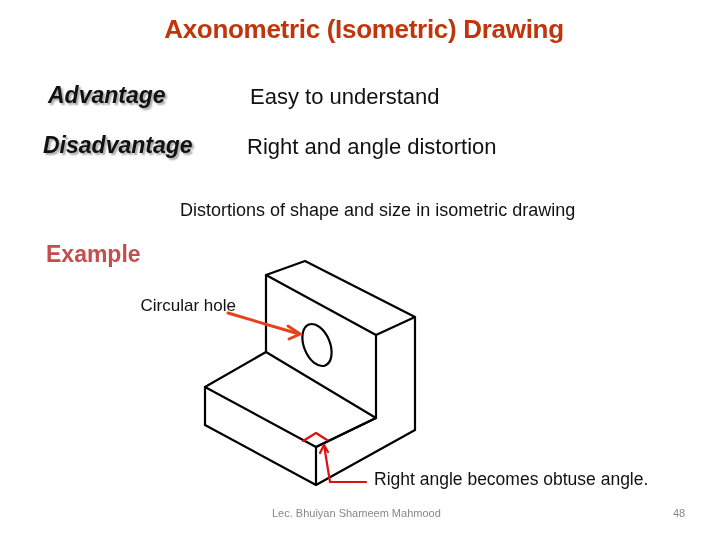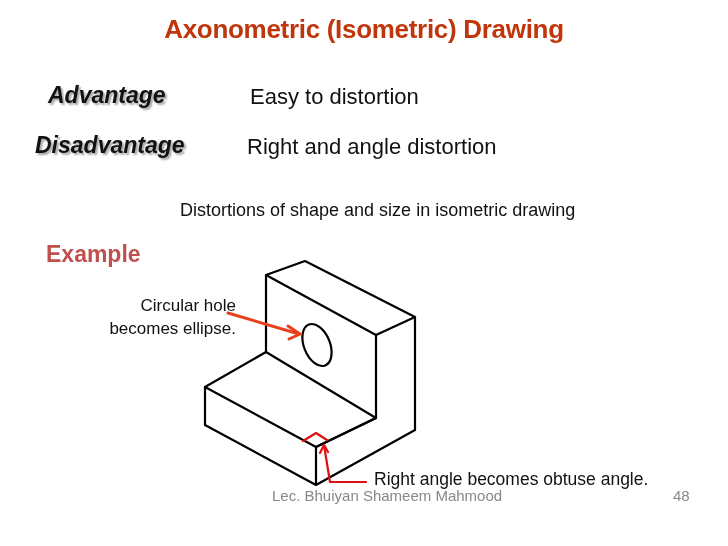--- a/index.html
+++ b/index.html
@@ -9,43 +9,43 @@
     }
     .title {
       position: absolute; left: 0; top: 14px; width: 728px; text-align: center;
       font-size: 26px; font-weight: bold; color: #c0360c; letter-spacing: -0.3px;
     }
     .term {
       position: absolute; font-weight: bold; font-style: italic; color: #111;
       text-shadow: 2px 2px 2px rgba(0,0,0,0.35);
     }
     .term-adv { left: 48px; top: 82px; font-size: 23px; }
-    .term-dis { left: 35px; top: 132px; font-size: 23px; }
+    .term-dis { left: 43px; top: 132px; font-size: 23px; }
     .def { position: absolute; color: #111; font-size: 22px; }
     .def-adv { left: 250px; top: 84px; }
     .def-dis { left: 247px; top: 134px; }
     .example-label {
       position: absolute; left: 46px; top: 196px; font-size: 23px; font-weight: bold; color: #c0504d; margin-top: 45px;
     }
     .example-text { position: absolute; left: 180px; top: 200px; font-size: 18px; color: #111; }
     .callout { position: absolute; font-size: 17px; color: #111; }
     .callout-hole { left: 66px; top: 294px; width: 170px; text-align: right; line-height: 23px; }
     .callout-angle { left: 374px; top: 469px; font-size: 17.5px; }
-    .footer { position: absolute; top: 487px; font-size: 15px; color: #888; }
+    .footer { position: absolute; top: 507px; font-size: 11px; color: #888; }
     .footer-author { left: 272px; }
     .footer-page { left: 673px; }
     svg.drawing { position: absolute; left: 0; top: 0; }
   </style>
 </head>
 <body>
 
 <div class="title">Axonometric (Isometric) Drawing</div>
 
 <div class="term term-adv">Advantage</div>
-<div class="def def-adv">Easy to distortion</div>
+<div class="def def-adv">Easy to understand</div>
 
 <div class="term term-dis">Disadvantage</div>
 <div class="def def-dis">Right and angle distortion</div>
 
 <div class="example-label">Example</div>
 <div class="example-text">Distortions of shape and size in isometric drawing</div>
 
 <svg class="drawing" width="728" height="546">
   <g fill="none" stroke="#000" stroke-width="2.2" stroke-linejoin="round" stroke-linecap="round">
 
@@ -74,19 +74,18 @@
 
   <g stroke="#e01010" stroke-width="2.2" fill="none" stroke-linecap="round" stroke-linejoin="round">
     <polyline points="303,441 316,433 327,440"></polyline>
     <polyline points="366,482 330,482 324,445"></polyline>
     <polyline points="320,453 324,445 328,452"></polyline>
   </g>
 </svg>
 
 <div class="callout callout-hole">
   <div>Circular hole</div>
-  <div>becomes ellipse.</div>
 </div>
 
 <div class="callout callout-angle">Right angle becomes obtuse angle.</div>
 
 <div class="footer footer-author">Lec. Bhuiyan Shameem Mahmood</div>
 <div class="footer footer-page">48</div>
 
 </body></html>

